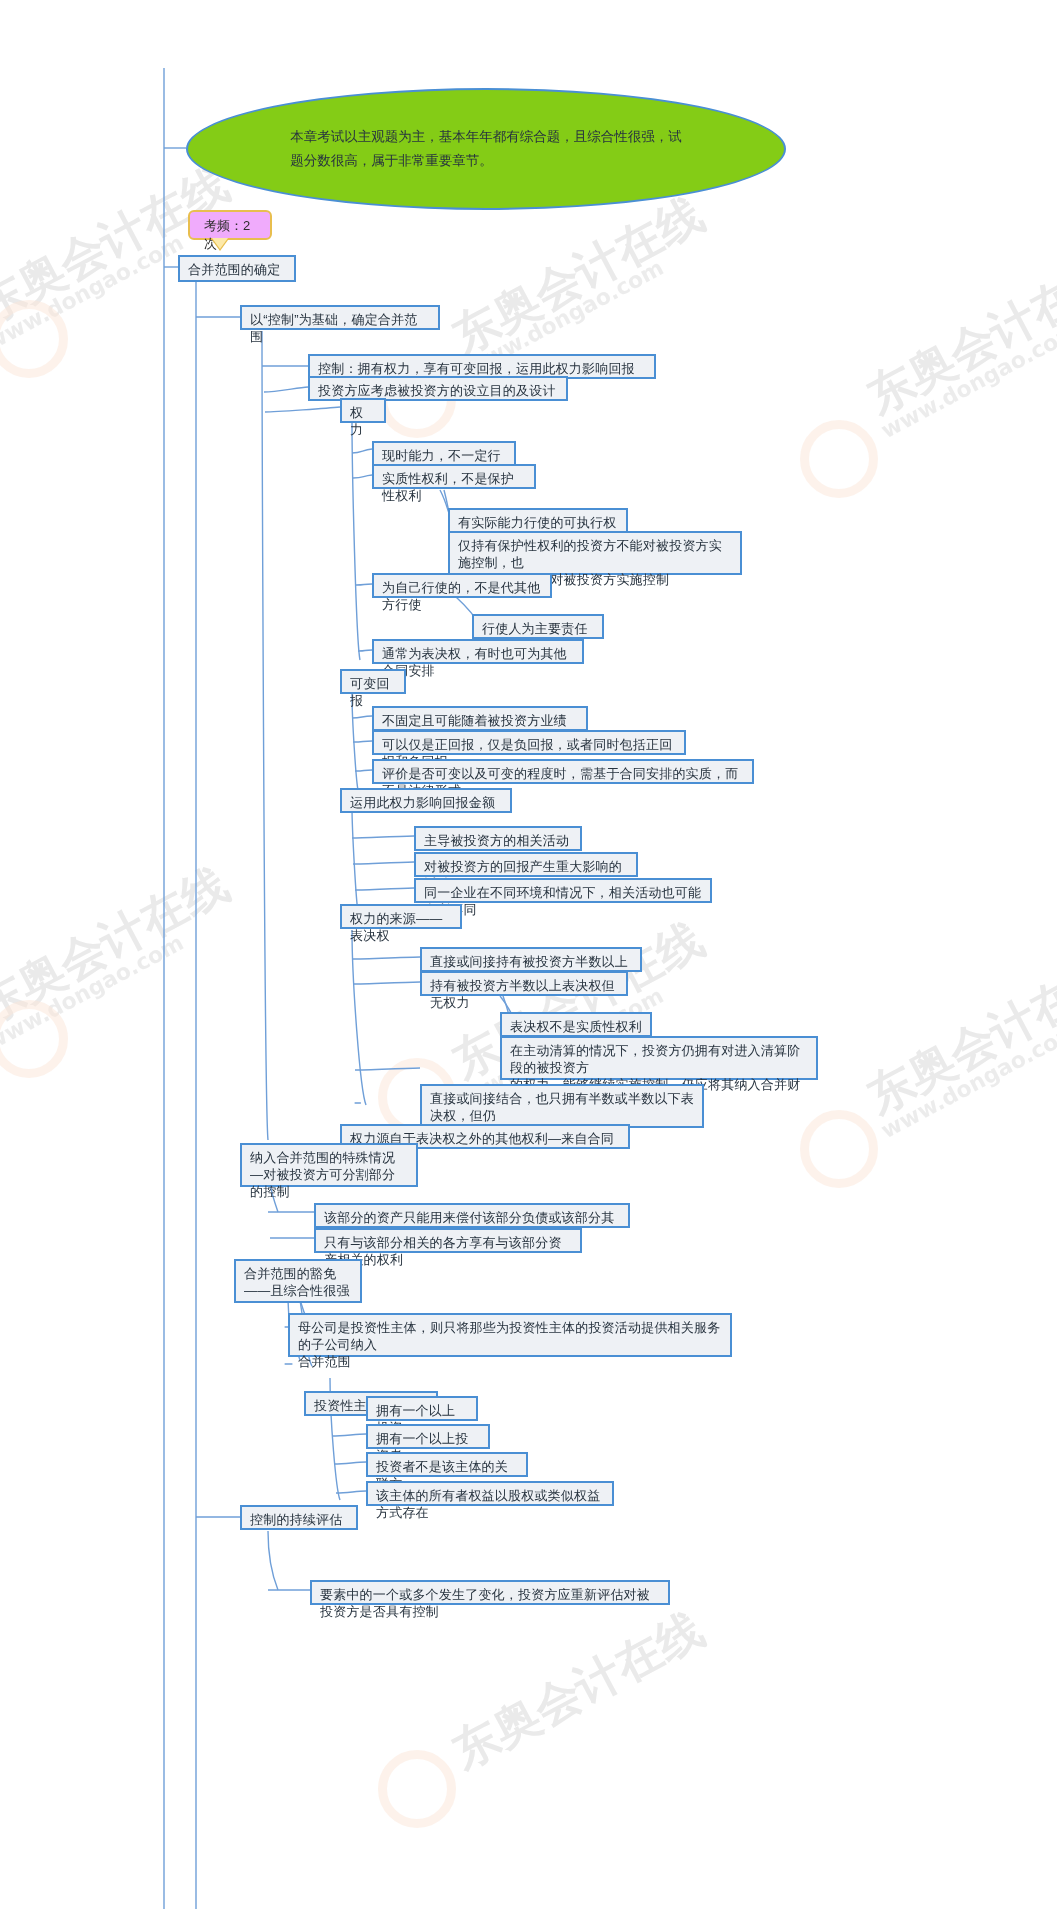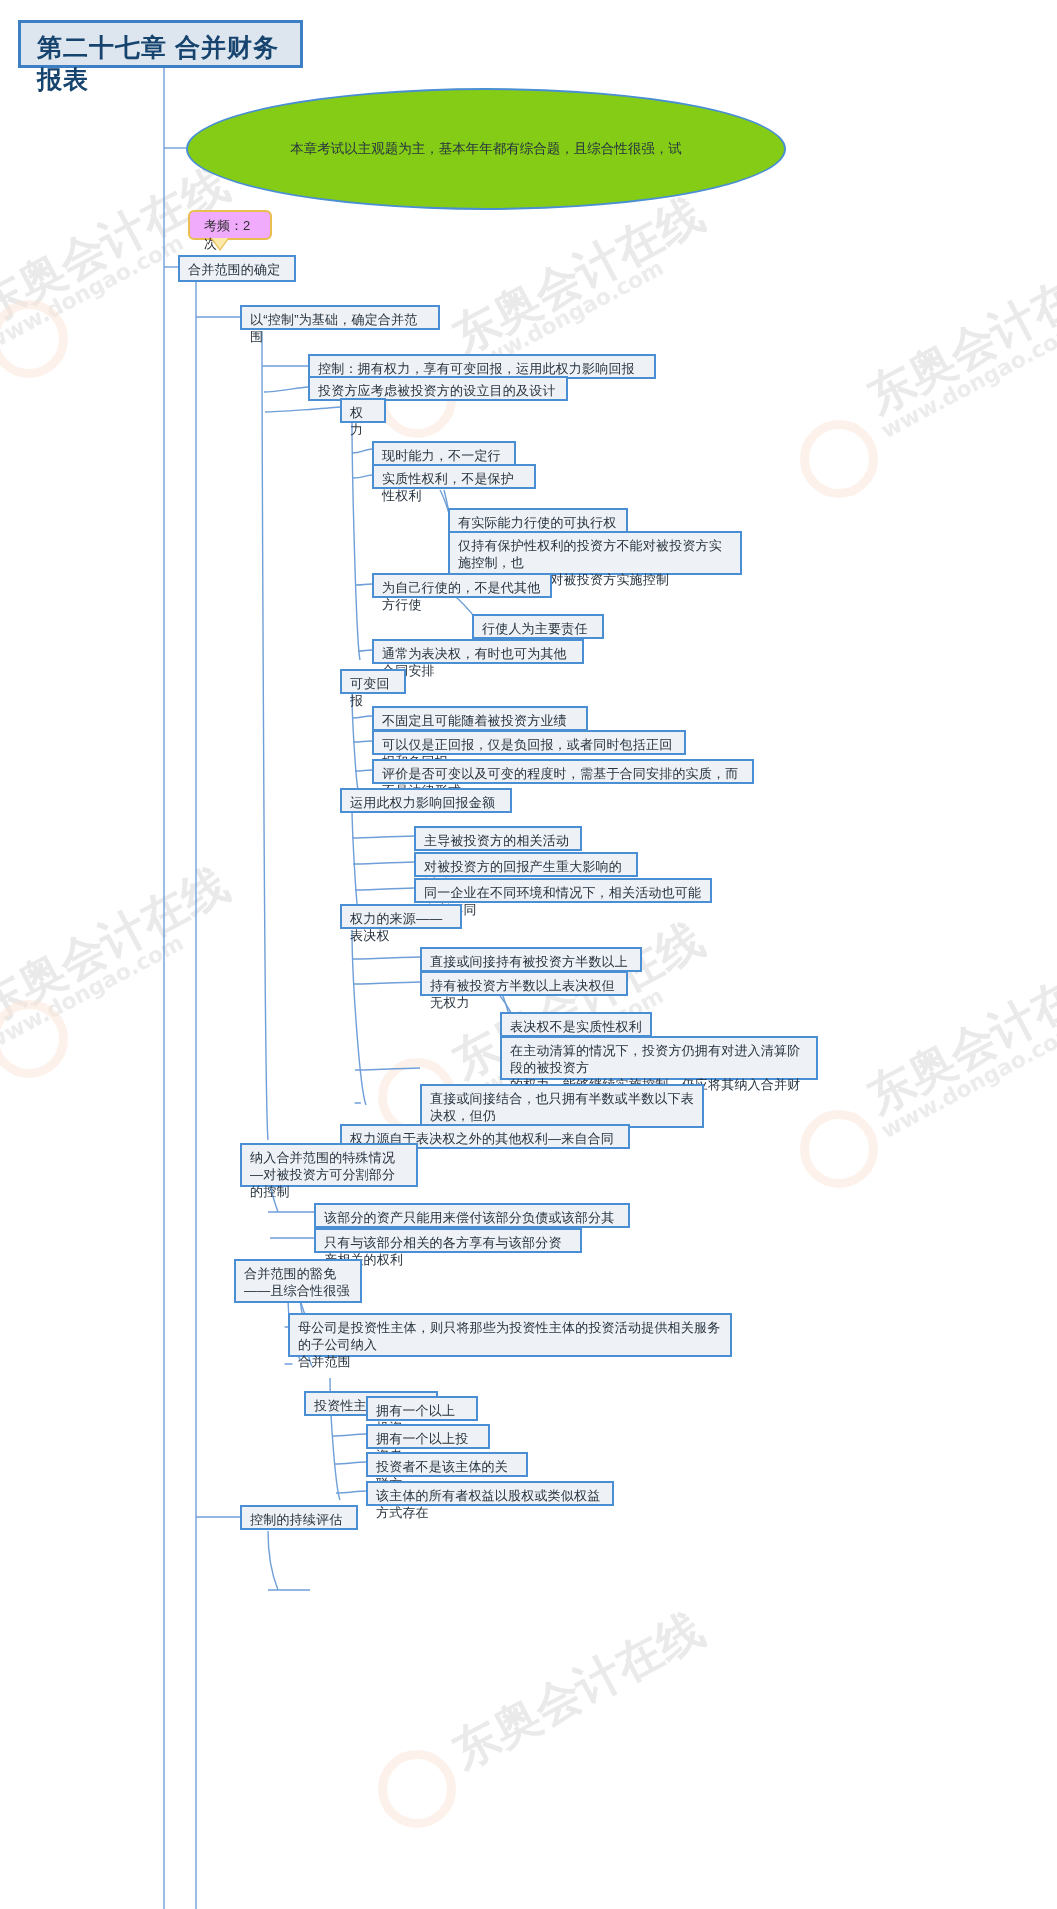--- a/index.html
+++ b/index.html
@@ -171,25 +171,25 @@
       <path d="M332,1436 C344,1436 356,1434 366,1434"></path>
       <path d="M334,1464 C346,1464 356,1462 366,1462"></path>
       <path d="M336,1493 C348,1493 356,1491 366,1491"></path>
 
       <path d="M196,1517 C210,1517 226,1517 240,1517"></path>
       <path d="M268,1531 C268,1560 274,1580 278,1590"></path>
       <path d="M268,1590 C282,1590 300,1590 310,1590"></path>
     </g>
   </svg>
 
-  <div class="node root" style="left:18px;top:20px;width:285px;height:48px;">第二十七章 合并财务报表</div>
 
   <div class="ellipse" style="left:186px;top:88px;width:600px;height:122px;">
     <div>
       <span>本章考试以主观题为主，基本年年都有综合题，且综合性很强，试</span>
+      <span>题分数很高，属于非常重要章节。</span>
     </div>
   </div>
 
   <div class="badge" style="left:188px;top:210px;width:84px;height:30px;">
     <span>考频：2次</span>
     <span class="tail"></span>
   </div>
 
   <div class="node" style="left:178px;top:255px;width:118px;height:27px;">合并范围的确定</div>
 
@@ -239,14 +239,15 @@
     ——且综合性很强</div>
   <div class="node" style="left:288px;top:1313px;width:444px;height:44px;">母公司是投资性主体，则只将那些为投资性主体的投资活动提供相关服务的子公司纳入
 合并范围</div>
   <div class="node" style="left:304px;top:1359px;width:134px;height:25px;margin-top:32px;">投资性主体的特征</div>
   <div class="node" style="left:366px;top:1396px;width:112px;height:25px;">拥有一个以上投资</div>
   <div class="node" style="left:366px;top:1424px;width:124px;height:25px;">拥有一个以上投资者</div>
   <div class="node" style="left:366px;top:1452px;width:162px;height:25px;">投资者不是该主体的关联方</div>
   <div class="node" style="left:366px;top:1481px;width:248px;height:25px;">该主体的所有者权益以股权或类似权益方式存在</div>
 
   <div class="node" style="left:240px;top:1505px;width:118px;height:25px;">控制的持续评估</div>
+  <div class="node" style="left:310px;top:1580px;width:360px;height:25px;">要素中的一个或多个发生了变化，投资方应重新评估对被投资方是否具有控制</div>
 
 </div>
 
 </body></html>

